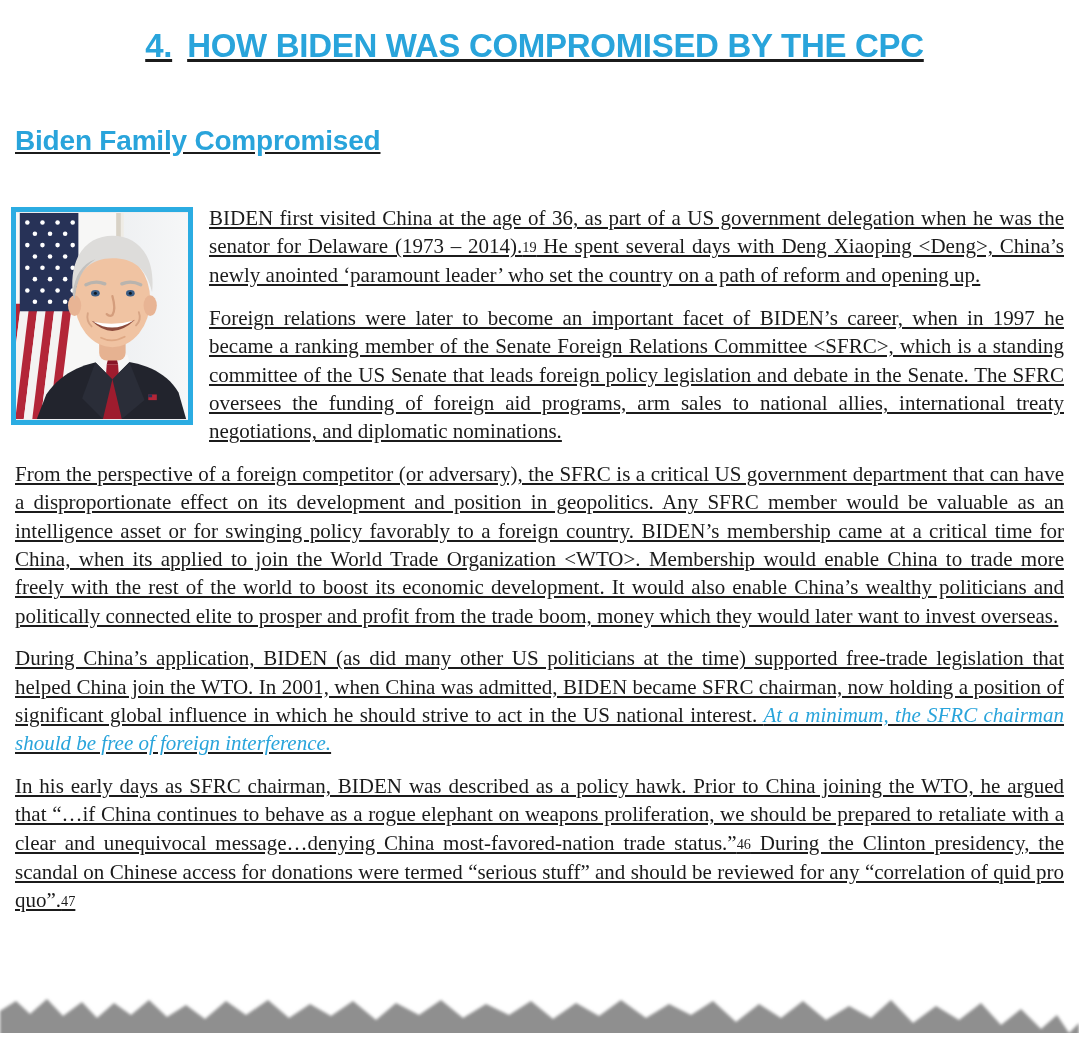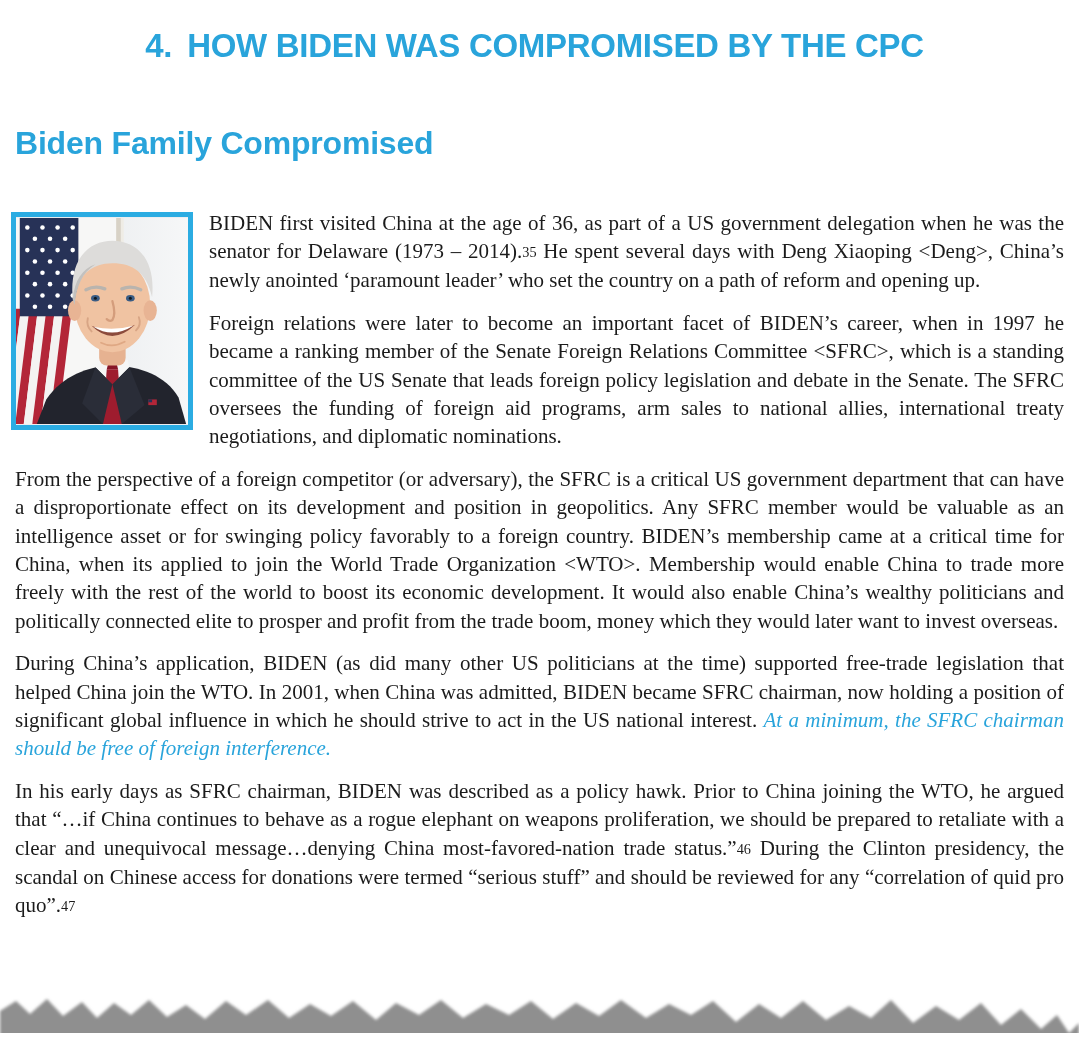--- a/index.html
+++ b/index.html
@@ -3,33 +3,33 @@
 <meta charset="utf-8">
 <style>
   :root { --accent:#29A4DB; --photo-border:#2BACE2; --ink:#1B1B1B; }
   * { box-sizing:border-box; }
   html,body { margin:0; padding:0; }
   body {
     width:1079px; height:1037px; position:relative; overflow:hidden;
     background:#ffffff; color:var(--ink);
     font-family:"Liberation Serif","DejaVu Serif",serif;
   }
-  .doc { padding:0 15px; }
+  .doc { padding:0 15px;text-decoration:underline; }
 
   .title {
     margin:27px 10px 0 0; text-align:center;
     font-family:"Liberation Sans","DejaVu Sans",sans-serif;
     font-weight:700; font-size:33px; letter-spacing:-0.3px;
     color:var(--accent); white-space:nowrap;
   }
   .title .num { margin-right:15px; }
 
   .section-heading {
     margin:60px 0 0; font-family:"Liberation Sans","DejaVu Sans",sans-serif;
-    font-weight:700; font-size:32px; letter-spacing:-0.2px; color:var(--accent);
+    font-weight:700; font-size:28px; letter-spacing:-0.2px; color:var(--accent);
   }
 
   .content { margin-top:47px; font-size:21px; line-height:28.4px; text-align:justify; }
   .content p { margin:0 0 14px 0; }
 
   .photo-frame {
     float:left; width:182px; height:218px;
     border:5px solid var(--photo-border);
     margin:3px 16px 6px -4px; background:#eceef0; overflow:hidden;
   }
@@ -150,21 +150,21 @@
         <path d="M 80,114 Q 102,136 126,113 Q 104,124 80,114 Z" fill="#8c4b3c"></path>
         <path d="M 82,115 Q 102,128 124,114 Q 103,120 82,115 Z" fill="#ffffff"></path>
 
         <path d="M 76,106 Q 74,114 80,120" stroke="#d8a585" stroke-width="2" fill="none" stroke-linecap="round"></path>
         <path d="M 130,105 Q 133,113 127,119" stroke="#d8a585" stroke-width="2" fill="none" stroke-linecap="round"></path>
 
         <path d="M 90,132 Q 102,138 115,131" stroke="#dfa884" stroke-width="2" fill="none" stroke-linecap="round"></path>
       </svg>
     </div>
 
-    <p><span>BIDEN first visited China at the age of 36, as part of a US government delegation when he was the senator for Delaware (1973 – 2014).</span><span class="run-footnote">35</span><span> He spent several days with Deng Xiaoping &lt;Deng&gt;, China’s newly anointed ‘paramount leader’ who set the country on a path of reform and opening up.</span></p>
+    <p><span>BIDEN first visited China at the age of 36, as part of a US government delegation when he was the senator for Delaware (1973 – 2014).</span><span class="run-footnote">19</span><span> He spent several days with Deng Xiaoping &lt;Deng&gt;, China’s newly anointed ‘paramount leader’ who set the country on a path of reform and opening up.</span></p>
     <p><span>Foreign relations were later to become an important facet of BIDEN’s career, when in 1997 he became a ranking member of the Senate Foreign Relations Committee &lt;SFRC&gt;, which is a standing committee of the US Senate that leads foreign policy legislation and debate in the Senate. The SFRC oversees the funding of foreign aid programs, arm sales to national allies, international treaty negotiations, and diplomatic nominations.</span></p>
     <p><span>From the perspective of a foreign competitor (or adversary), the SFRC is a critical US government department that can have a disproportionate effect on its development and position in geopolitics. Any SFRC member would be valuable as an intelligence asset or for swinging policy favorably to a foreign country. BIDEN’s membership came at a critical time for China, when its applied to join the World Trade Organization &lt;WTO&gt;. Membership would enable China to trade more freely with the rest of the world to boost its economic development. It would also enable China’s wealthy politicians and politically connected elite to prosper and profit from the trade boom, money which they would later want to invest overseas.</span></p>
     <p><span>During China’s application, BIDEN (as did many other US politicians at the time) supported free-trade legislation that helped China join the WTO. In 2001, when China was admitted, BIDEN became SFRC chairman, now holding a position of significant global influence in which he should strive to act in the US national interest. </span><span class="run-accent-italic">At a minimum, the SFRC chairman should be free of foreign interference.</span></p>
     <p><span>In his early days as SFRC chairman, BIDEN was described as a policy hawk. Prior to China joining the WTO, he argued that “…if China continues to behave as a rogue elephant on weapons proliferation, we should be prepared to retaliate with a clear and unequivocal message…denying China most-favored-nation trade status.”</span><span class="run-footnote">46</span><span> During the Clinton presidency, the scandal on Chinese access for donations were termed “serious stuff” and should be reviewed for any “correlation of quid pro quo”.</span><span class="run-footnote">47</span></p>
   </div>
 </div>
 
 <svg class="torn-edge" viewBox="0 0 1079 60" preserveAspectRatio="none">
   <defs>
     <filter id="soft" x="-10%" y="-10%" width="120%" height="130%">

